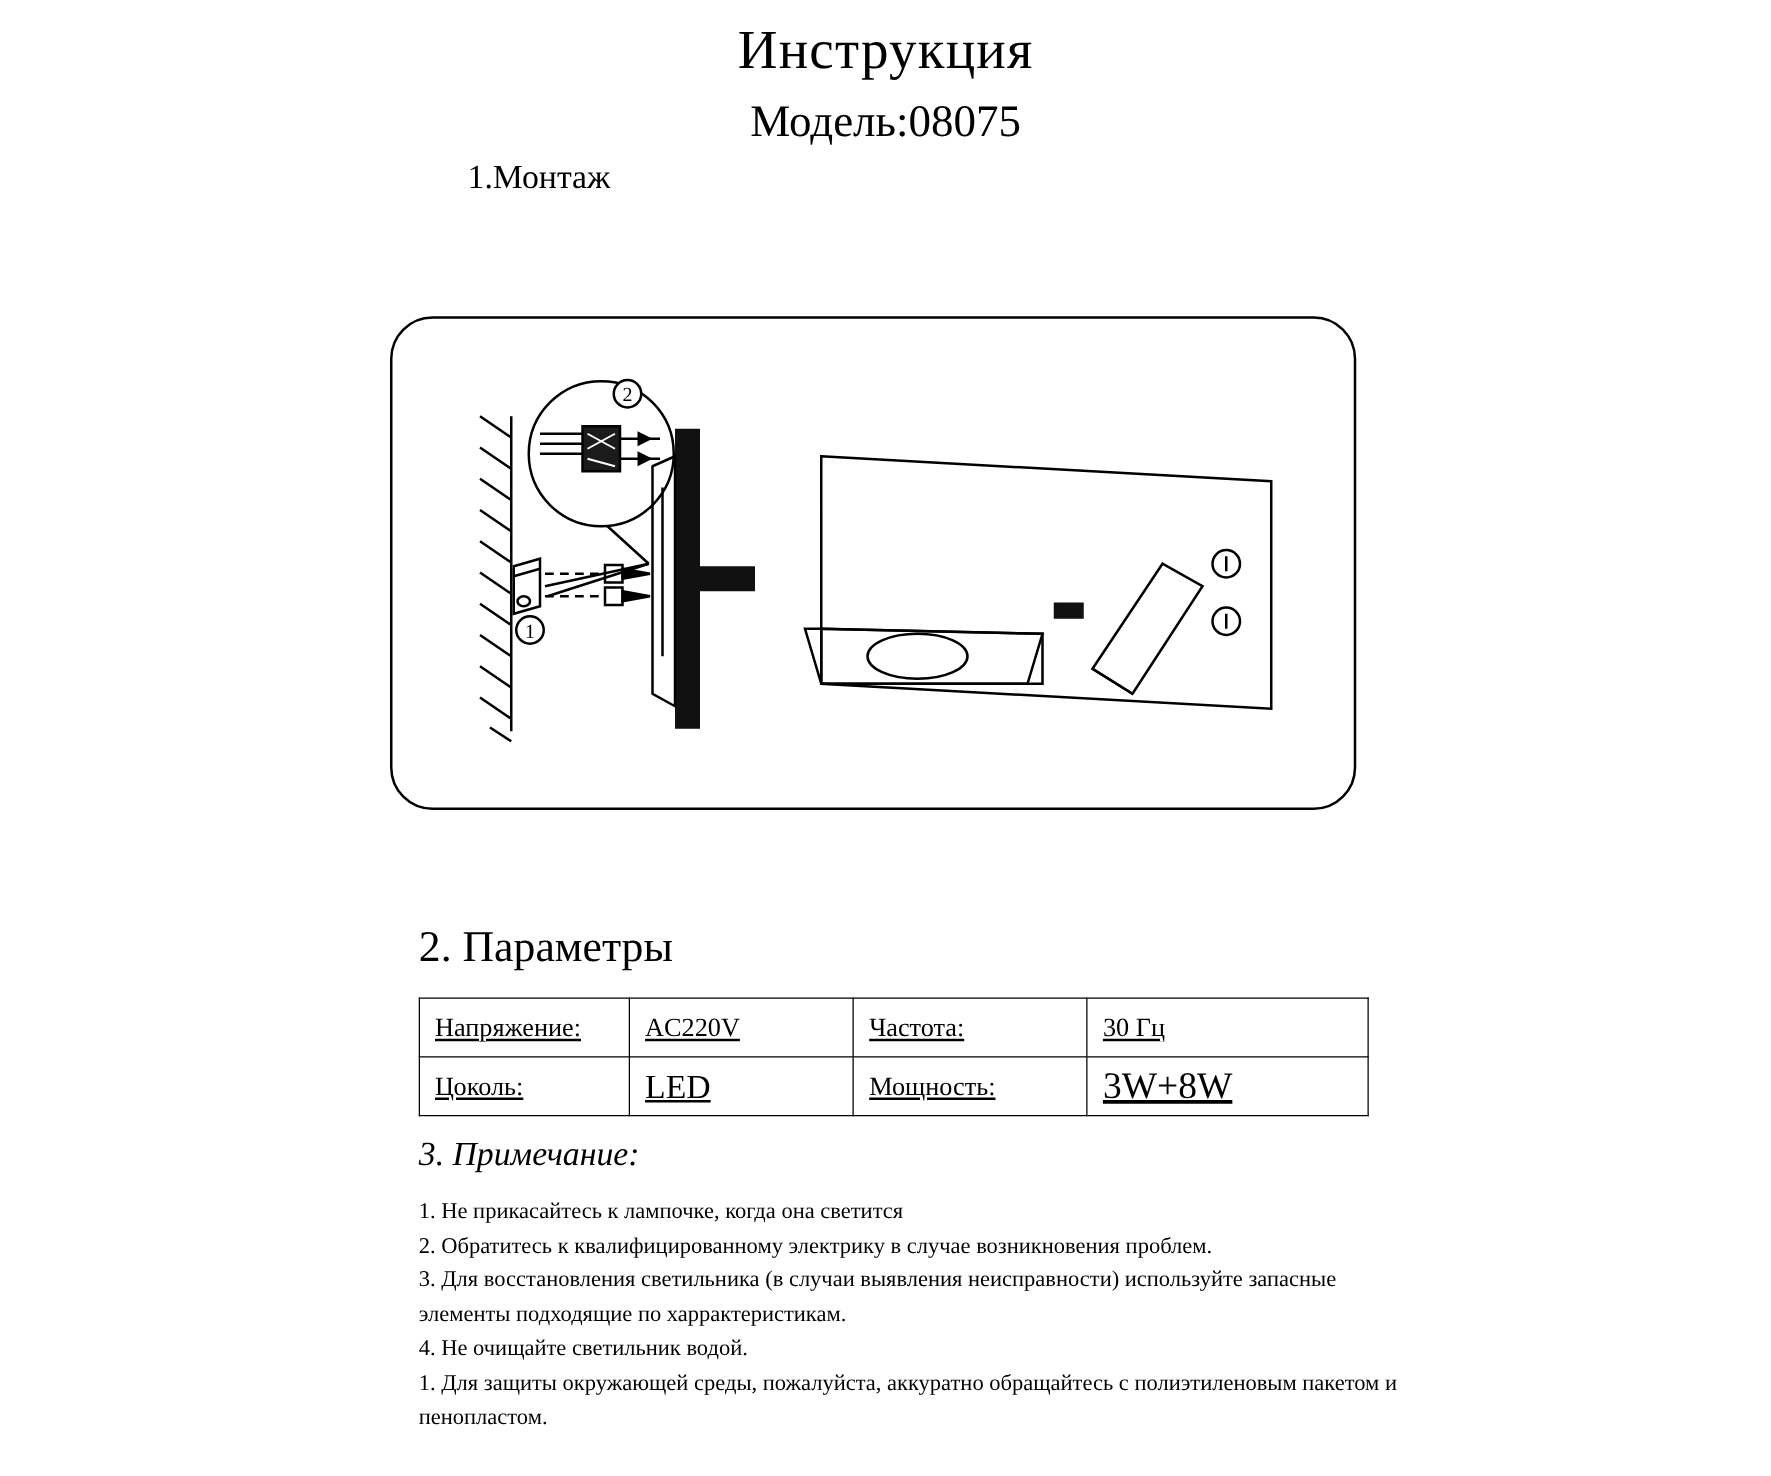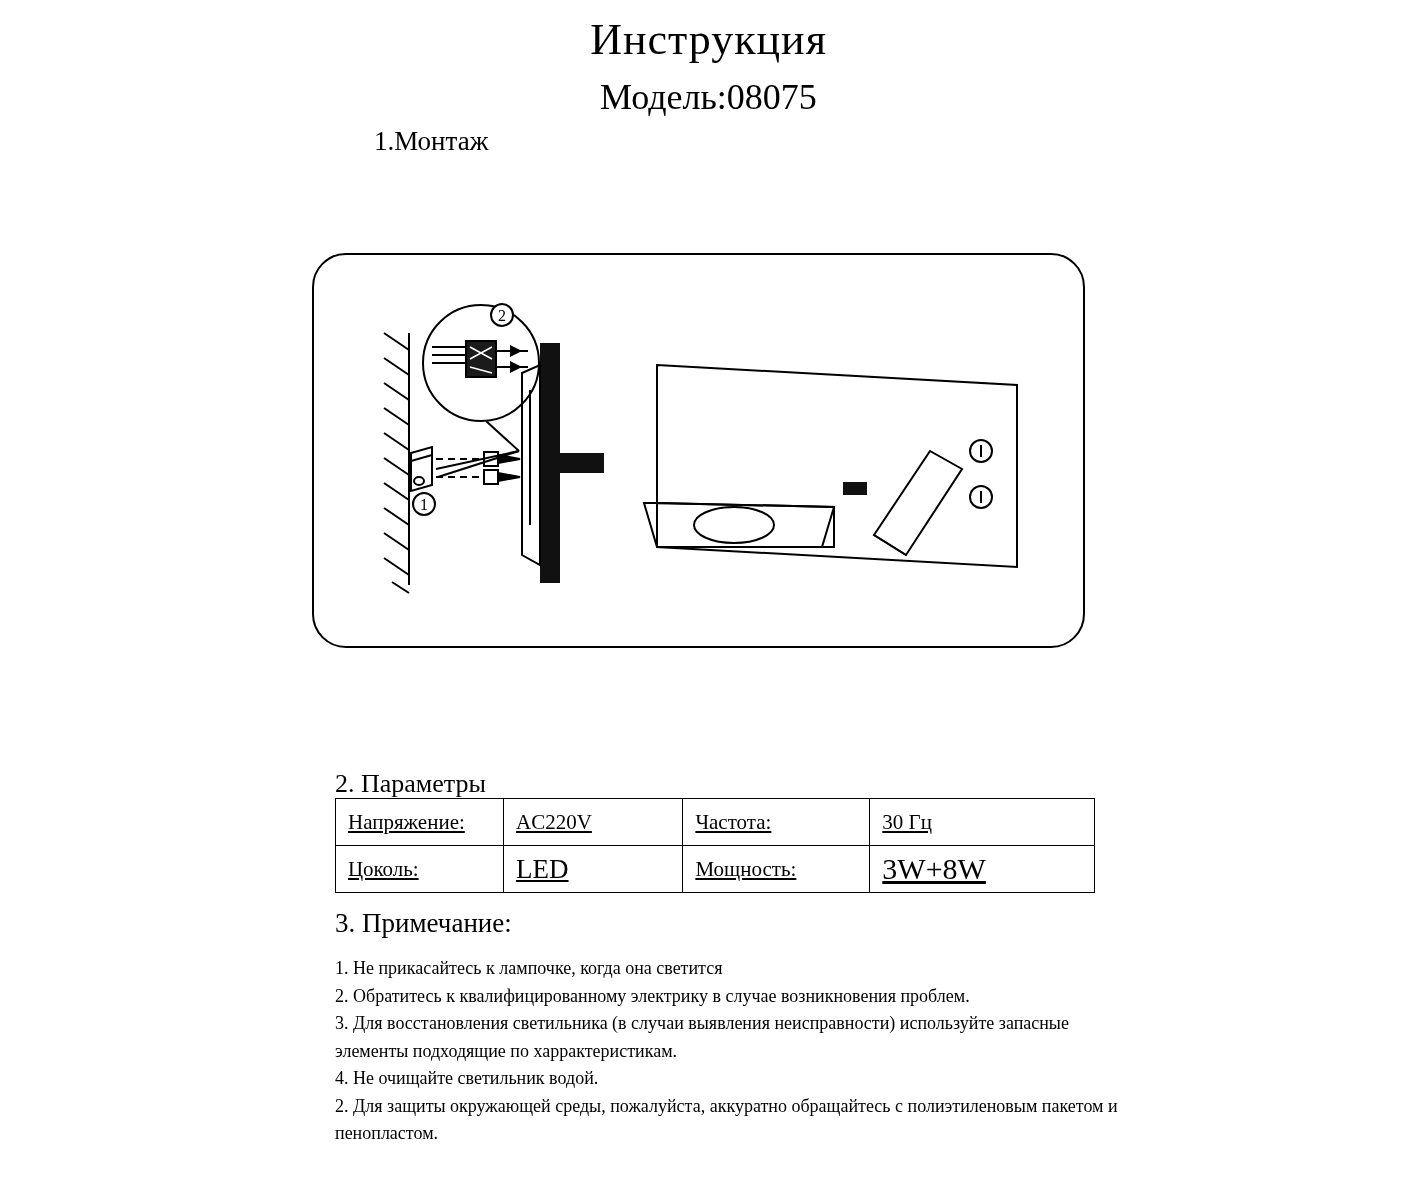--- a/index.html
+++ b/index.html
@@ -62,22 +62,21 @@
     box-sizing: border-box;
   }
 
   .diagram svg { display:block; }
 
   
   .h-params {
     position: absolute;
     left: 335px;
     top: 738px;
-    font-size: 26px;
-    margin-top: 31px;
+    font-size: 35px;
   }
 
   table.params {
     position: absolute;
     left: 335px;
     top: 798px;
     width: 760px;
     border-collapse: collapse;
     font-size: 21px;
   }
@@ -94,20 +93,21 @@
   td.lbl2 { width: 178px; }
   td.val2 { width: 225px; }
   .led-big { font-size: 27px; }
   .pw { font-size: 30px; }
 
   .h-note {
     position: absolute;
     left: 335px;
     top: 908px;
     font-size: 27px;
+    font-style: italic;
   }
 
   .notes {
     position: absolute;
     left: 335px;
     top: 955px;
     width: 790px;
     font-size: 18px;
     line-height: 27.5px;
   }
@@ -234,16 +234,16 @@
     </tbody>
   </table>
 
   <div class="h-note">3. Примечание:</div>
 
   <div class="notes">
     <p>1. Не прикасайтесь к лампочке, когда она светится</p>
     <p>2. Обратитесь к квалифицированному электрику в случае возникновения проблем.</p>
     <p>3. Для восстановления светильника (в случаи выявления неисправности) используйте запасные элементы подходящие по харрактеристикам.</p>
     <p>4. Не очищайте  светильник водой.</p>
-    <p>2. Для защиты окружающей среды, пожалуйста, аккуратно обращайтесь с полиэтиленовым пакетом и пенопластом.</p>
+    <p>1. Для защиты окружающей среды, пожалуйста, аккуратно обращайтесь с полиэтиленовым пакетом и пенопластом.</p>
   </div>
 
 </div>
 
 </body></html>

